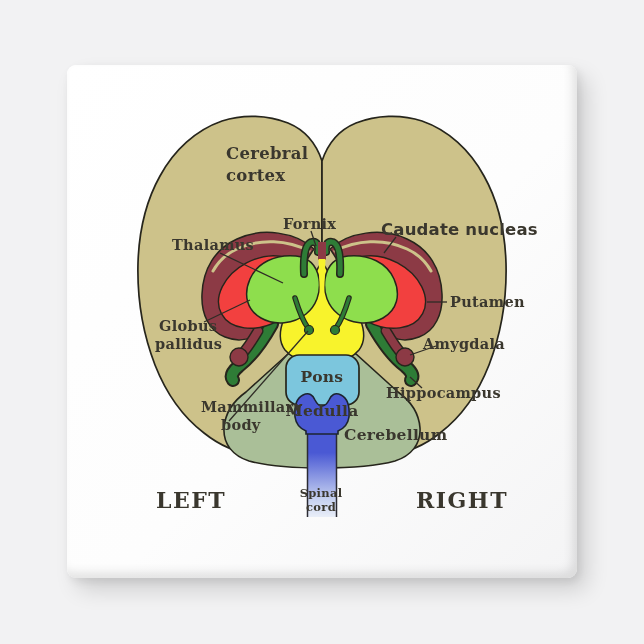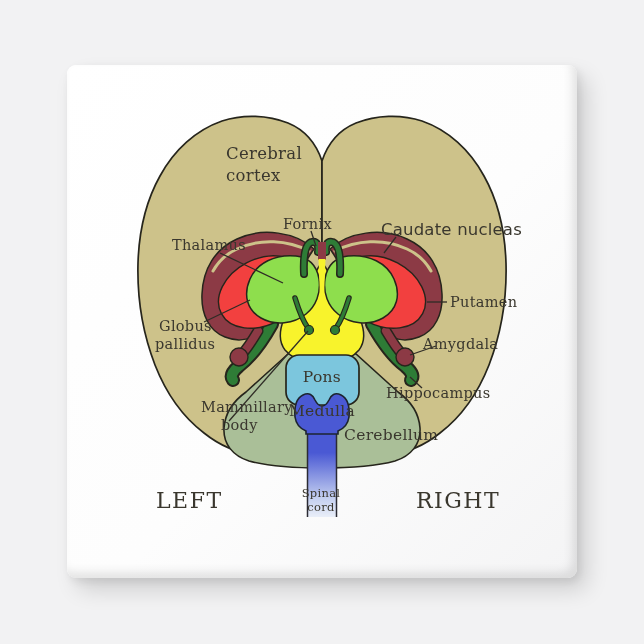--- a/index.html
+++ b/index.html
@@ -2,21 +2,21 @@
 <html><head>
 <meta charset="utf-8">
 <style>
   html,body{margin:0;padding:0;}
   body{
     width:644px;height:644px;overflow:hidden;
     background:#f2f2f3;
     font-family:"DejaVu Serif", serif;
     position:relative;
   }
-  .stage{position:absolute;inset:0;}
+  .stage{position:absolute;inset:0;font-weight:bold;}
   .magnet{
     position:absolute;left:67px;top:65px;width:510px;height:513px;
     border-radius:9px;
     background:linear-gradient(135deg,#ffffff 0%,#fdfdfd 55%,#f4f4f5 100%);
     box-shadow:
       10px 12px 22px rgba(0,0,0,0.14),
       3px 4px 8px rgba(0,0,0,0.08),
       inset -5px -6px 10px rgba(0,0,0,0.10),
       inset 2px 2px 3px rgba(255,255,255,0.9);
   }

